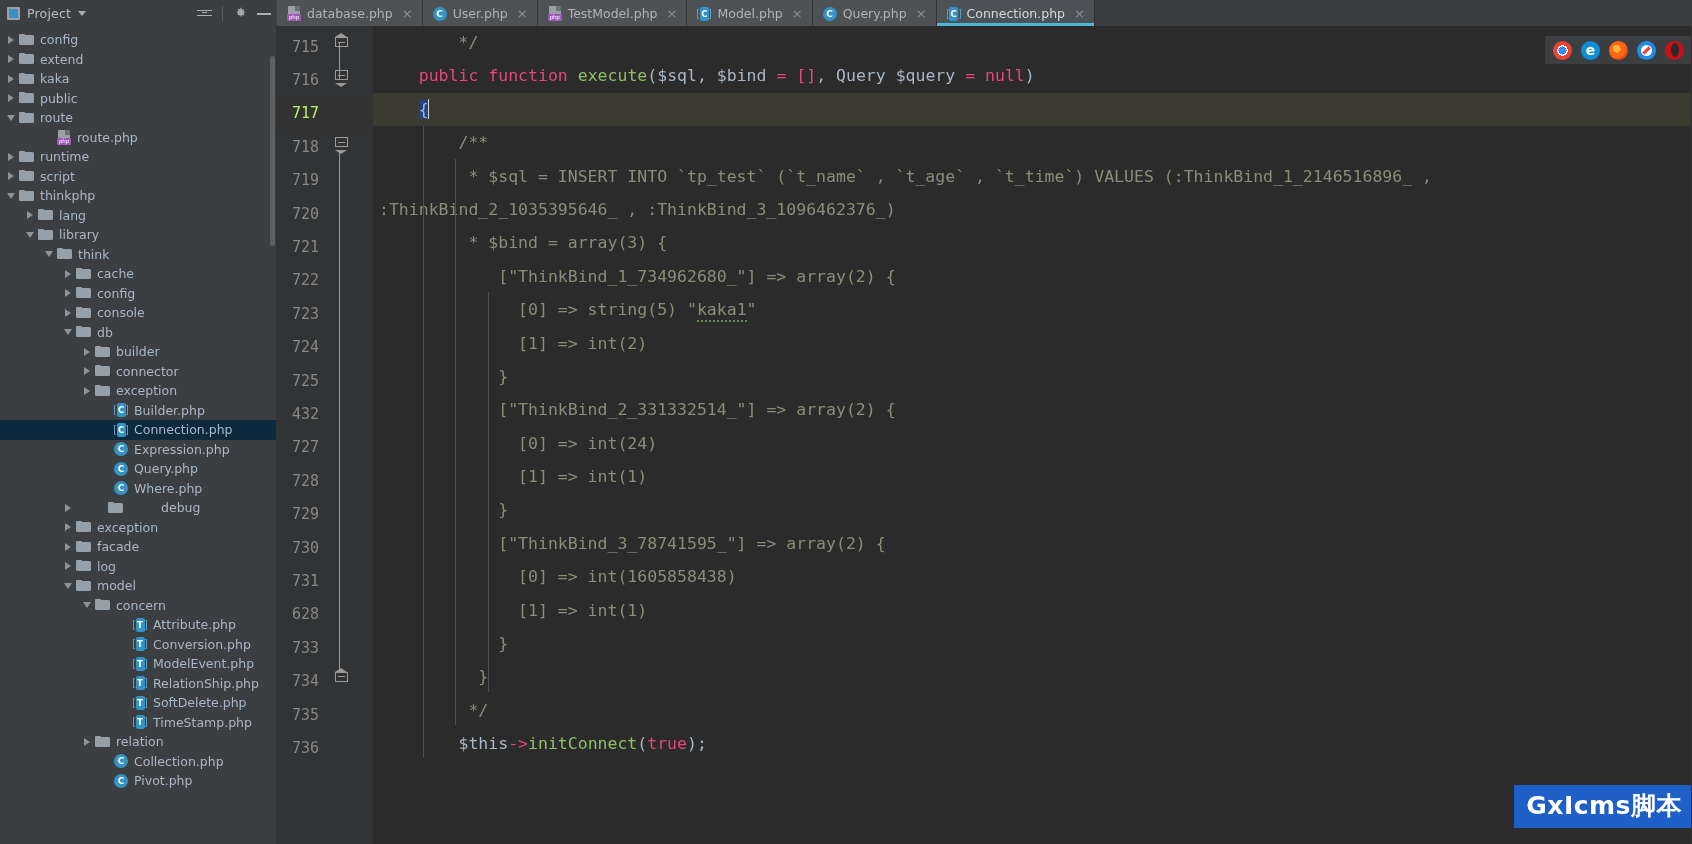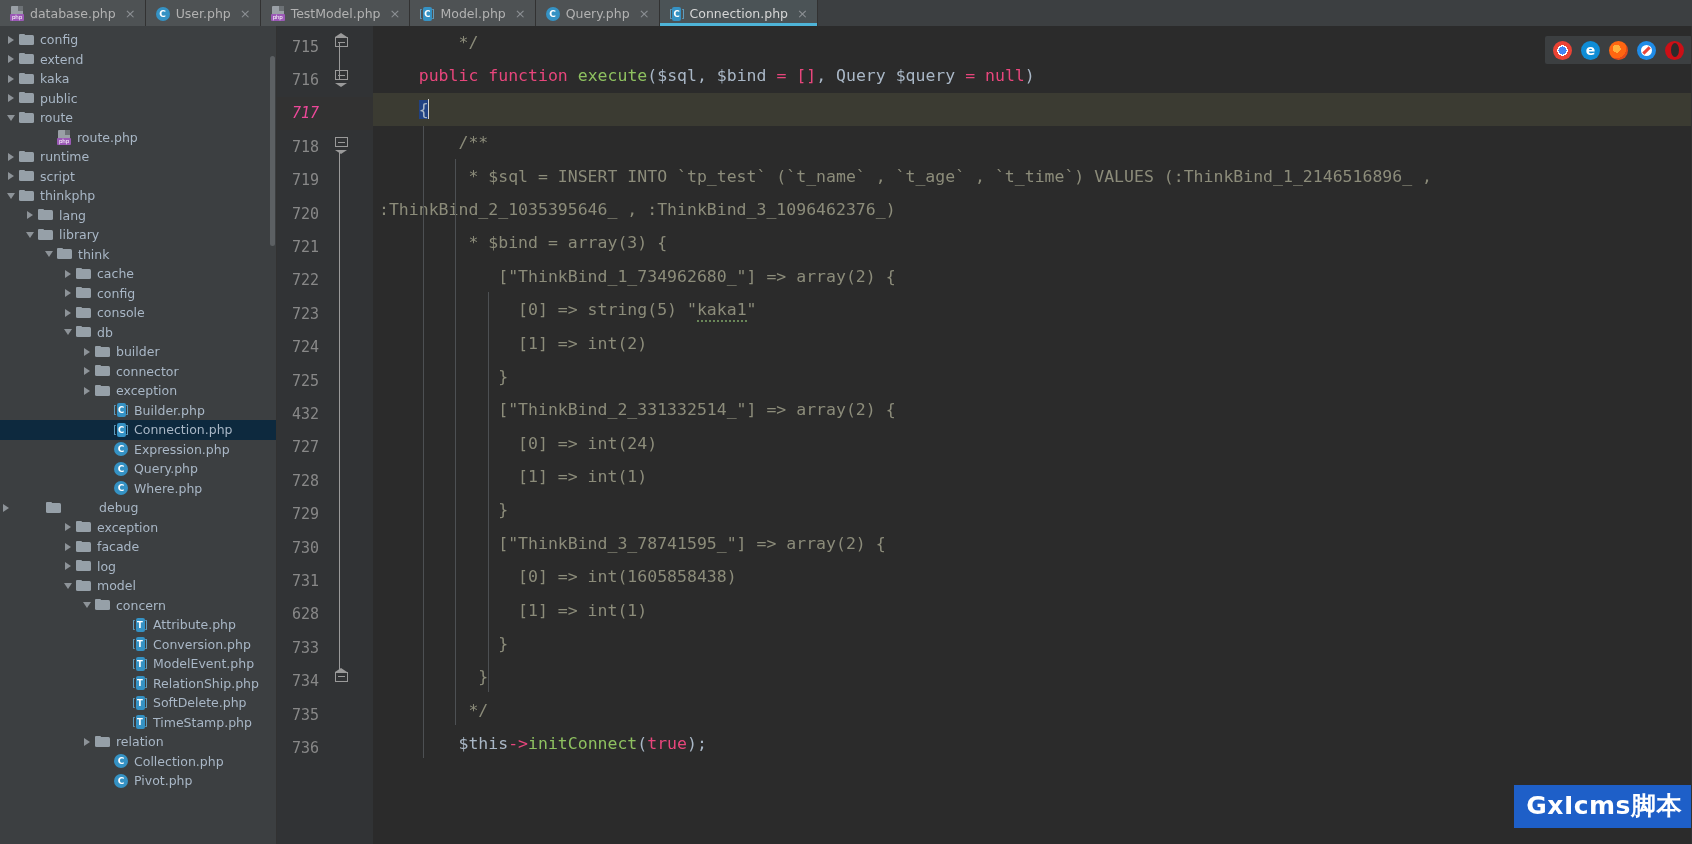--- a/index.html
+++ b/index.html
@@ -143,21 +143,21 @@
   .editor { flex: 1; background: #2b2b2b; position: relative; display: flex; min-width: 0; overflow: hidden; }
 
   .gutter {
     width: 96px; flex: 0 0 96px; background: #313335; position: relative; padding-top: 4px;
   }
   .gline {
     height: 33.4px; display: flex; align-items: center; justify-content: flex-end;
     color: #888888; font-size: 15px; font-family: "DejaVu Sans Mono", monospace;
     padding-right: 54px;
   }
-  .gline.cur { color: #ec4899; background: #323232; font-style: italic; }
+  .gline.cur { color: #bef264; background: #323232; }
 
   .foldcol { position: absolute; right: 18px; top: 0; width: 22px; height: 100%; }
   .fold-marker { position: absolute; left: 2px; width: 13px; height: 13px; }
   .fold-box {
     position:absolute; left:0; top:0; width:13px; height:10px; border:1px solid #9a9a9a; background:#313335;
   }
   .fold-min { position:absolute; left:3px; top:4.5px; width:7px; height:1px; background:#9a9a9a; }
   .fold-cap-top {
     position:absolute; left:0; top:-4px; width:0; height:0;
     border-left:6.5px solid transparent; border-right:6.5px solid transparent; border-bottom:4px solid #9a9a9a;
@@ -203,20 +203,38 @@
   }
   .right-edge-line { position:absolute; top:0; bottom:0; width:1px; background:#323232; }
 </style>
 </head>
 <body>
 
 <div class="ide">
 
   <div class="topbar">
 
+    <div class="proj-header">
+      <span class="proj-icon"></span>
+      <span class="proj-title">Project</span>
+      <span class="caret-down"></span>
+      <span class="proj-actions">
+        <span class="ic-collapse">
+            <i></i>
+          </span>
+        <span class="divider-v"></span>
+        <span class="ic-gear">
+          <svg width="14" height="14" viewBox="0 0 16 16">
+            <path fill="#a9afb5" d="M8 5.2A2.8 2.8 0 1 0 8 10.8 2.8 2.8 0 1 0 8 5.2zM8 9.4A1.4 1.4 0 1 1 8 6.6 1.4 1.4 0 1 1 8 9.4z"></path>
+            <path fill="#a9afb5" d="M14 7h-1.2a4.9 4.9 0 0 0-.5-1.2l.85-.85-1.1-1.1-.85.85A4.9 4.9 0 0 0 10 3.2V2H8.5v1.2a4.9 4.9 0 0 0-1.2.5l-.85-.85-1.1 1.1.85.85A4.9 4.9 0 0 0 5.7 6H4.5v1.5h1.2a4.9 4.9 0 0 0 .5 1.2l-.85.85 1.1 1.1.85-.85a4.9 4.9 0 0 0 1.2.5V12H10v-1.2a4.9 4.9 0 0 0 1.2-.5l.85.85 1.1-1.1-.85-.85A4.9 4.9 0 0 0 12.8 8H14z" opacity=".85"></path>
+          </svg>
+        </span>
+        <span class="ic-min"></span>
+      </span>
+    </div>
 
     <div class="tabs">
 
       <div class="tab">
         <span class="fi fi-php">
           <span class="page"></span>
             <span class="fold"></span>
             <span class="tag">php</span>
         </span>
         <span>database.php</span>
@@ -397,21 +415,21 @@
           <div class="tree-row" style="padding-left: 100px;">
             <span class="arrow"></span>
             <span class="fi-c ficon">C</span>
             <span class="tlabel">Query.php</span>
           </div>
           <div class="tree-row" style="padding-left: 100px;">
             <span class="arrow"></span>
             <span class="fi-c ficon">C</span>
             <span class="tlabel">Where.php</span>
           </div>
-          <div class="tree-row" style=" gap: 32px;">
+          <div class="tree-row" style="padding-left: 62px; gap: 32px;">
             <span class="arrow right"></span>
             <span class="folder"></span>
             <span class="tlabel">debug</span>
           </div>
           <div class="tree-row" style="padding-left: 62px;">
             <span class="arrow right"></span>
             <span class="folder"></span>
             <span class="tlabel">exception</span>
           </div>
           <div class="tree-row" style="padding-left: 62px;">

